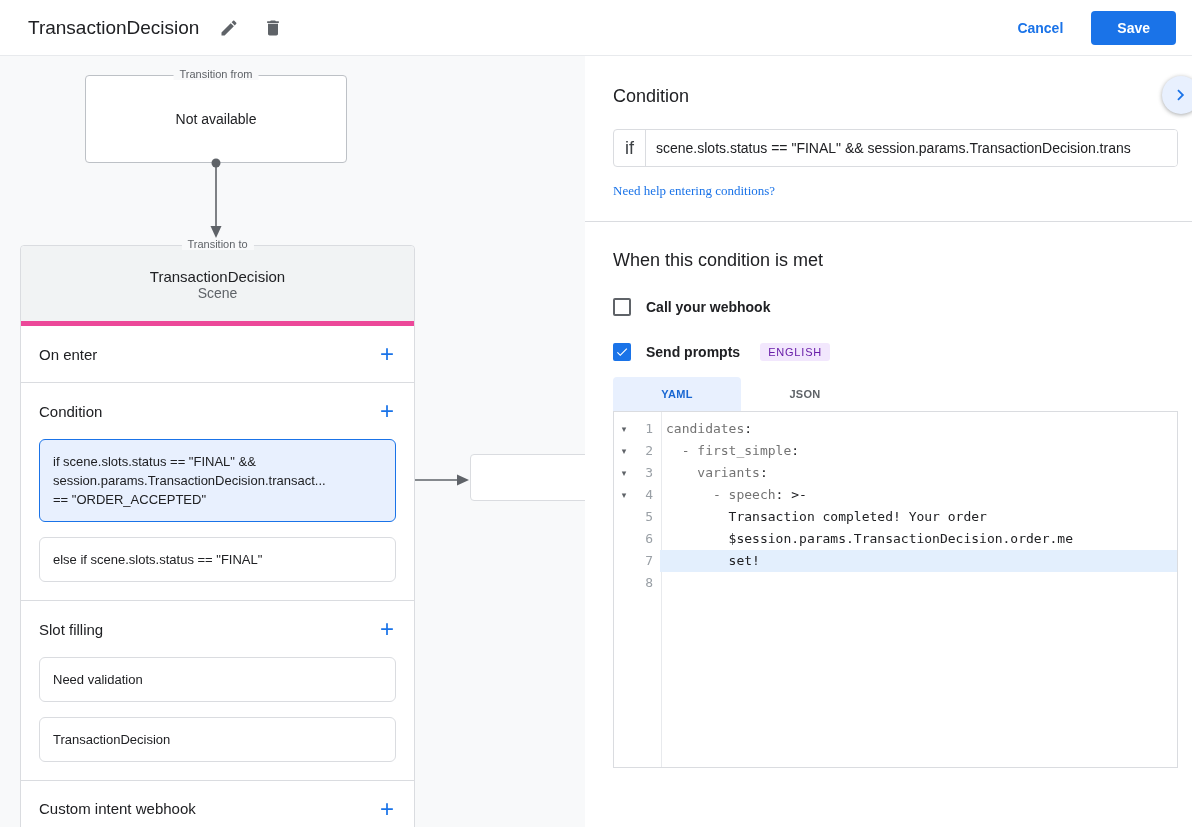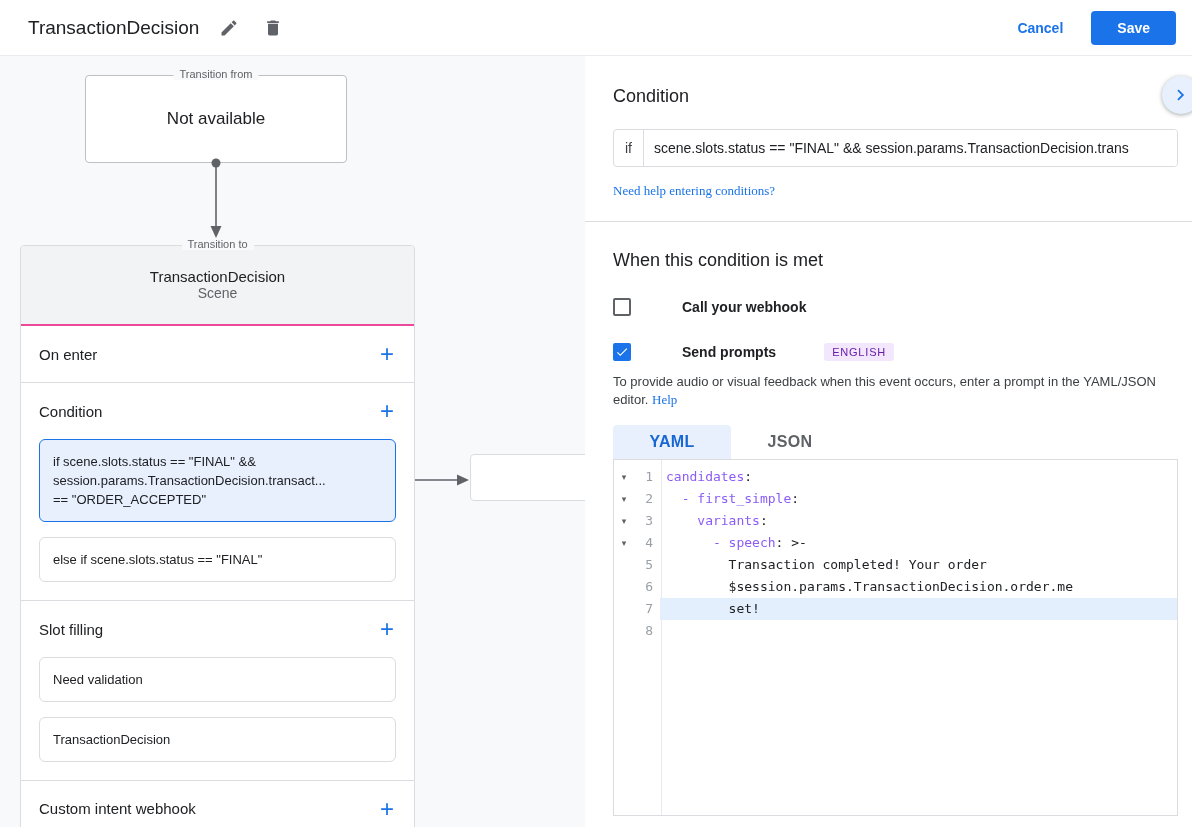--- a/index.html
+++ b/index.html
@@ -15,68 +15,68 @@
   .cancel-btn{background:none;border:none;color:#1a73e8;font-size:14px;font-weight:700;margin-right:28px;cursor:pointer;font-family:inherit;}
   .save-btn{background:#1a73e8;color:#fff;border:none;border-radius:4px;font-size:14px;font-weight:700;padding:9px 26px;cursor:pointer;font-family:inherit;}
 
   .main{display:flex;height:771px;justify-content:flex-end;}
 
   
   .canvas{position:relative;width:585px;background:#f8f9fa;overflow:hidden;flex:none;}
   .node{position:absolute;background:#fff;border:1px solid #bdc1c6;border-radius:4px;}
   .tf-box{left:85px;top:19px;width:262px;height:88px;display:flex;align-items:center;justify-content:center;}
   .box-tag{position:absolute;top:-8px;left:50%;transform:translateX(-50%);background:#f8f9fa;padding:0 6px;font-size:11px;color:#5f6368;white-space:nowrap;}
-  .tf-value{font-size:17px;color:#202124;}
+  .tf-value{font-size:14px;color:#202124;}
   svg.connector{position:absolute;overflow:visible;}
   .stub{left:470px;top:398px;width:130px;height:47px;border-color:#dadce0;}
 
   .scene-card{position:absolute;left:20px;top:189px;width:395px;height:640px;background:#fff;border:1px solid #dadce0;border-radius:4px 4px 0 0;}
-  .card-head{position:relative;height:80px;background:#f1f3f4;border-bottom:2px solid #ec4899;text-align:center;padding-top:22px;border-radius:4px 4px 0 0;}
+  .card-head{position:relative;height:80px;background:#f1f3f4;border-bottom:5px solid #ec4899;text-align:center;padding-top:22px;border-radius:4px 4px 0 0;}
   .card-title{font-size:15px;color:#202124;}
   .card-sub{font-size:14px;color:#5f6368;}
   .sec-row{display:flex;align-items:center;justify-content:space-between;padding:0 10px 0 18px;height:56px;font-size:15px;color:#202124;gap:12px;}
   .bt{border-top:1px solid #dadce0;}
   .plus-btn{background:none;border:none;color:#1a73e8;font-size:24px;font-weight:300;cursor:pointer;width:34px;height:34px;line-height:30px;font-family:inherit;}
   .boxes{padding:0 18px 18px 18px;display:flex;flex-direction:column;gap:15px;}
   .flow-box{background:#fff;border:1px solid #dadce0;border-radius:6px;padding:12px 13px;font-size:13px;line-height:19px;color:#202124;cursor:pointer;}
   .flow-box.selected{background:#e8f0fe;border-color:#1a73e8;}
   .pre-line{white-space:pre-line;}
 
   
   .panel{flex:1;position:relative;background:#fff;padding:0 0 0 28px;}
   .panel-title{font-size:18px;font-weight:400;margin-top:30px;color:#202124;}
   .next-btn{position:absolute;top:20px;right:-8px;width:38px;height:38px;border-radius:50%;background:#e8f0fe;border:none;box-shadow:0 1px 4px rgba(60,64,67,.45);display:flex;align-items:center;justify-content:center;cursor:pointer;}
   .next-btn svg{fill:#1a73e8;width:22px;height:22px;}
   .if-row{margin-top:22px;width:calc(100% - 14px);height:38px;display:flex;border:1px solid #dadce0;border-radius:4px;overflow:hidden;background:#fff;}
-  .if-cell{display:flex;align-items:center;padding:0 11px;border-right:1px solid #dadce0;color:#3c4043;font-size:14px;}
+  .if-cell{display:flex;align-items:center;padding:0 11px;border-right:1px solid #dadce0;color:#3c4043;font-size:18px;}
   .if-input{flex:1;border:none;outline:none;font-size:14px;color:#202124;padding:0 10px;font-family:inherit;background:#fff;}
   .link{color:#1a73e8;font-size:13px;text-decoration:none;cursor:pointer;font-family:Liberation Serif, serif;}
   .help-link{display:inline-block;margin-top:16px;}
   .divider{margin-top:22px;margin-left:-28px;width:calc(100% + 28px);border-top:1px solid #dadce0;}
   .when-title{font-size:18px;font-weight:400;margin-top:28px;}
-  .check-row{display:flex;align-items:center;margin-top:27px;gap:36px;}
+  .check-row{display:flex;align-items:center;margin-top:27px;}
   .checkbox{width:18px;height:18px;border:2px solid #5f6368;border-radius:2px;flex:none;cursor:pointer;background:#fff;}
   .checkbox.checked{background:#1a73e8;border-color:#1a73e8;display:flex;align-items:center;justify-content:center;}
   .checkbox.checked svg{width:14px;height:14px;fill:#fff;}
   .check-label{font-size:14px;font-weight:700;margin-left:15px;color:#202124;}
-  .badge{margin-left:12px;background:#f2e7fd;color:#681da8;font-size:11px;font-weight:500;letter-spacing:.8px;padding:3px 8px;border-radius:3px;}
+  .badge{margin-left:20px;background:#f2e7fd;color:#681da8;font-size:11px;font-weight:500;letter-spacing:.8px;padding:3px 8px;border-radius:3px;}
   .desc{margin-top:12px;font-size:13px;line-height:18px;color:#3c4043;max-width:560px;}
   .tabs{margin-top:16px;display:flex;}
-  .tab{width:118px;height:34px;display:flex;align-items:center;justify-content:center;font-size:16px;font-weight:700;color:#5f6368;cursor:pointer;letter-spacing:.3px;}
+  .tab{width:128px;height:34px;display:flex;align-items:center;justify-content:center;font-size:11px;font-weight:700;color:#5f6368;cursor:pointer;letter-spacing:.3px;}
   .tab.active{background:#e8f0fe;color:#1967d2;border-radius:4px 4px 0 0;}
 
   
   .editor{position:relative;width:calc(100% - 14px);height:357px;border:1px solid #dadce0;background:#fff;padding-top:6px;font-family:"DejaVu Sans Mono",monospace;font-size:13px;overflow:hidden;}
   .ed-sep{position:absolute;left:47px;top:0;bottom:0;width:1px;background:#e8eaed;}
   .ed-row{display:flex;height:22px;line-height:22px;position:relative;}
   .ed-fold{width:20px;text-align:center;font-size:9px;color:#5f6368;flex:none;font-family:"DejaVu Sans",sans-serif;}
   .ed-num{width:26px;flex:none;text-align:right;padding-right:7px;color:#9aa0a6;}
   .ed-code{flex:1;padding-left:6px;white-space:pre;}
   .ed-row.hl .ed-code{background:#e3effd;}
-  .seg-key{color:#8b5cf6;}
+  .seg-key{color:#737373;}
   .seg-plain{color:#202124;}
 </style>
 </head>
 <body>
 
 <header>
   <h1 class="title">TransactionDecision</h1>
   <button class="icon-btn">
     <svg viewBox="0 0 24 24">
         <path d="M3 17.25V21h3.75L17.81 9.94l-3.75-3.75L3 17.25zM20.71 7.04c.39-.39.39-1.02 0-1.41l-2.34-2.34c-.39-.39-1.02-.39-1.41 0l-1.83 1.83 3.75 3.75 1.83-1.83z"></path>
@@ -187,22 +187,20 @@
     <div class="check-row">
       <div class="checkbox checked">
         <svg viewBox="0 0 24 24">
             <path d="M9 16.2L4.8 12l-1.4 1.4L9 19 21 7l-1.4-1.4z"></path>
           </svg>
       </div>
       <span class="check-label">Send prompts</span>
       <span class="badge">ENGLISH</span>
     </div>
 
-    <p class="desc"><span>To provide audio or visual feedback when this event occurs, enter a prompt in the YAML/JSON editor.</span>
-      <a class="link">Help</a></p>
 
     <div class="tabs">
       <div class="tab active">YAML</div>
       <div class="tab">JSON</div>
     </div>
 
     <div class="editor">
       <div class="ed-sep"></div>
       <div id="editor-lines">
           <div class="ed-row">

